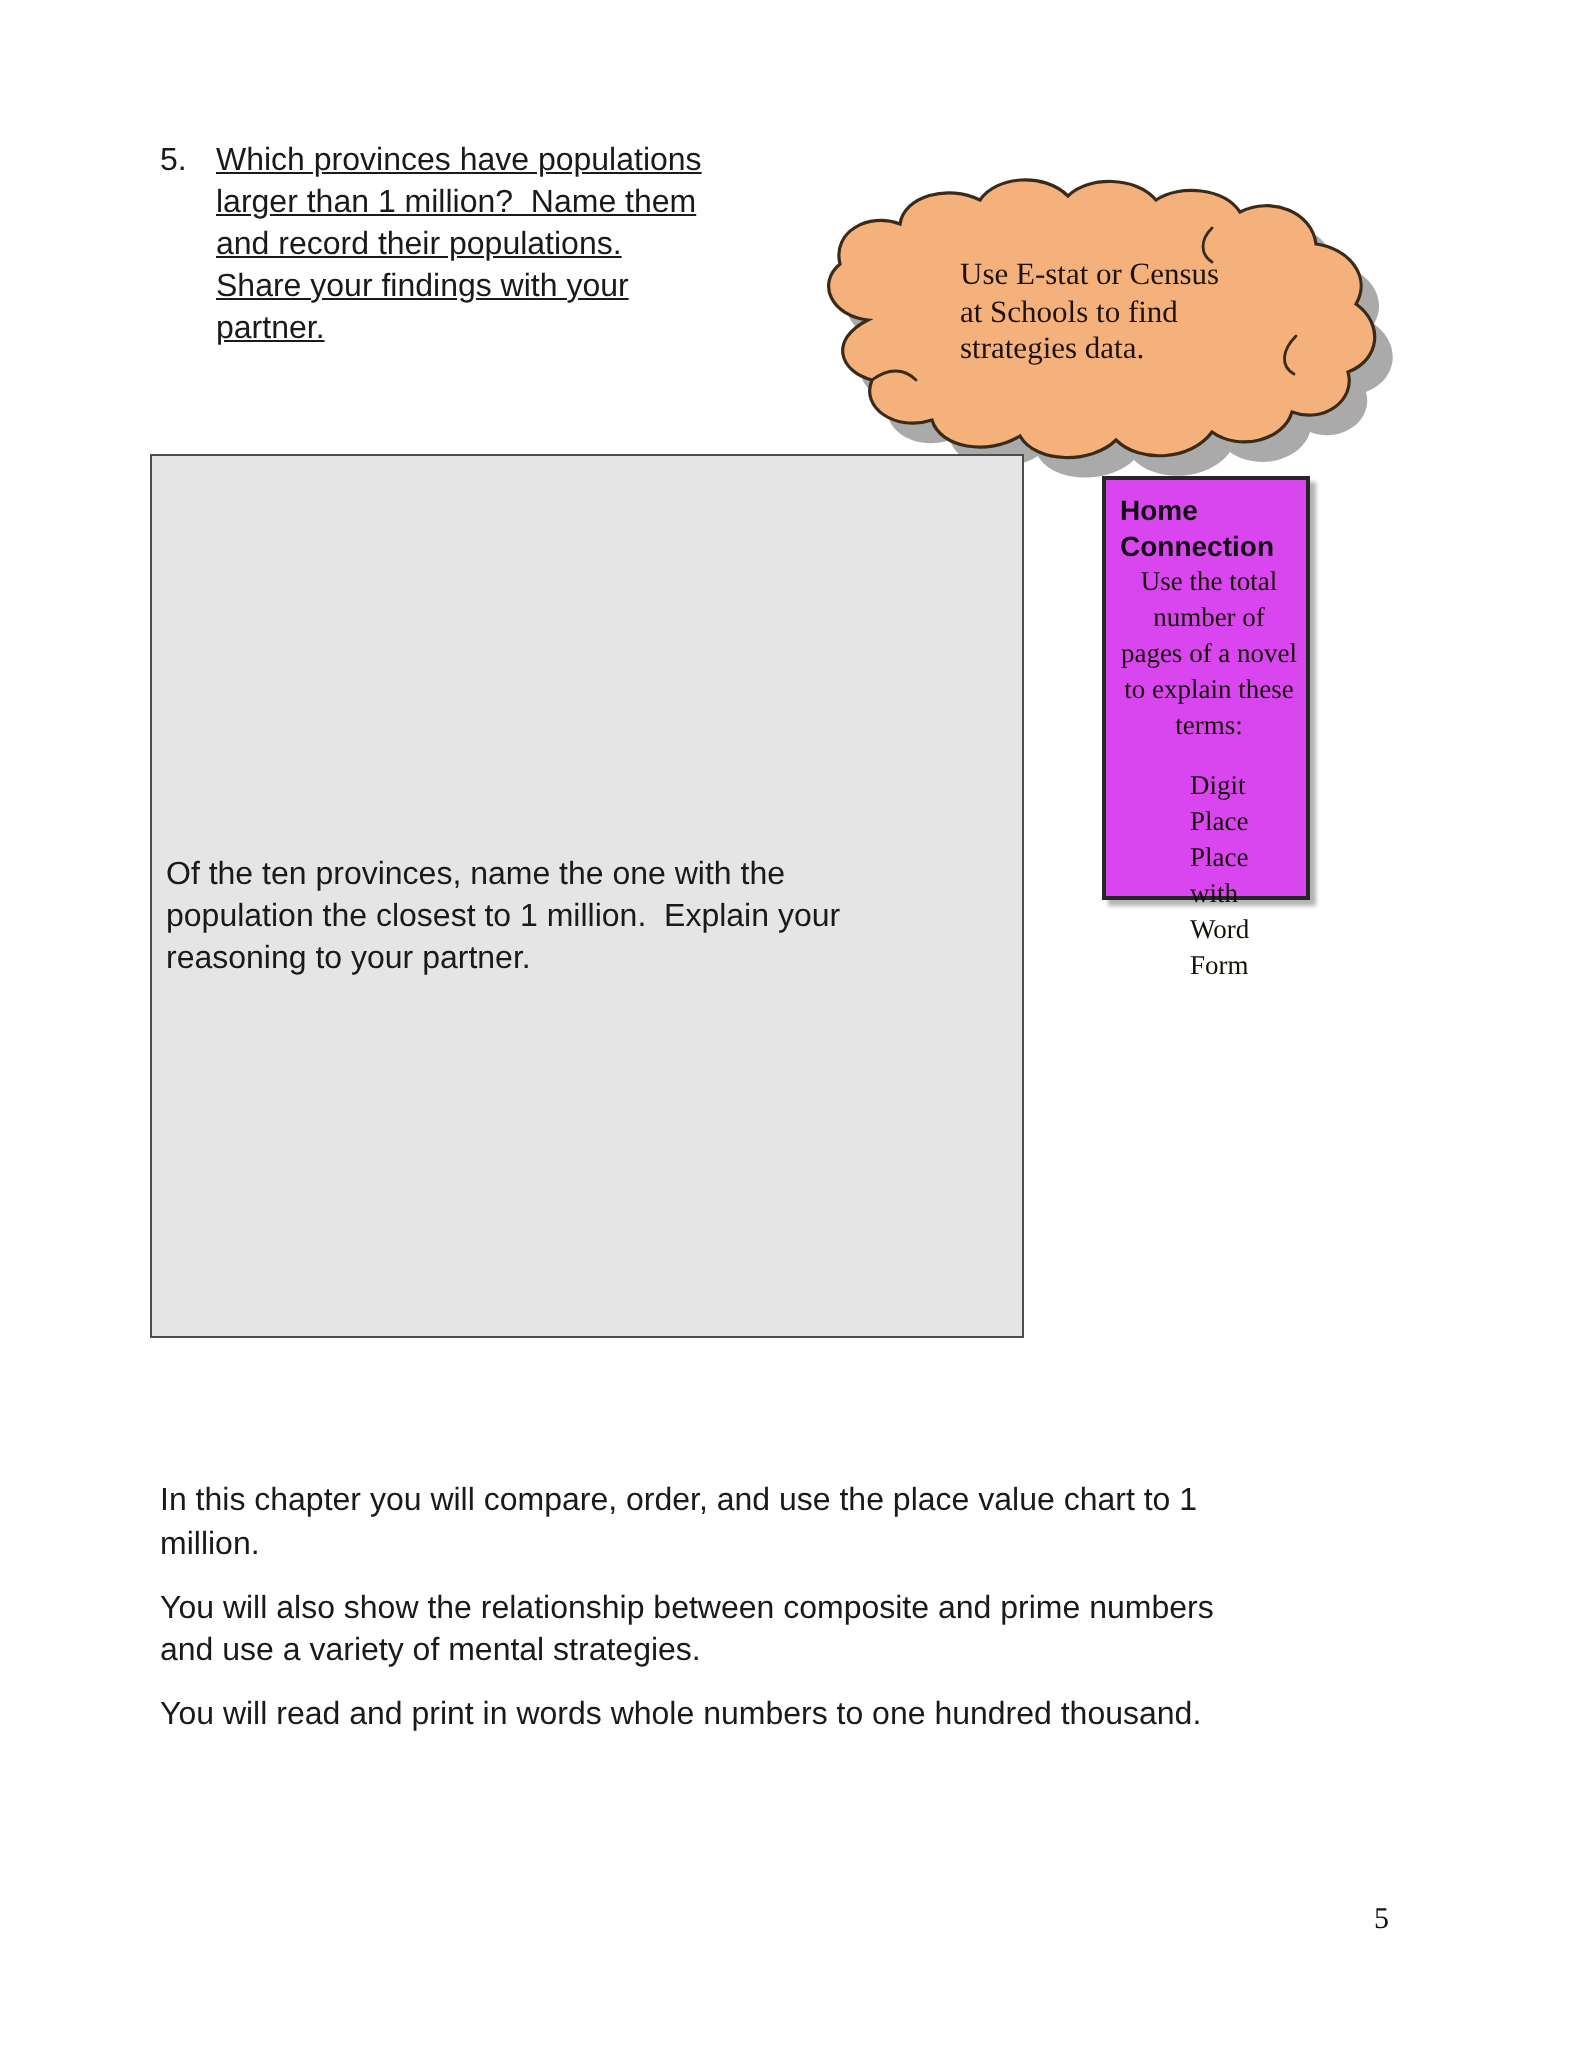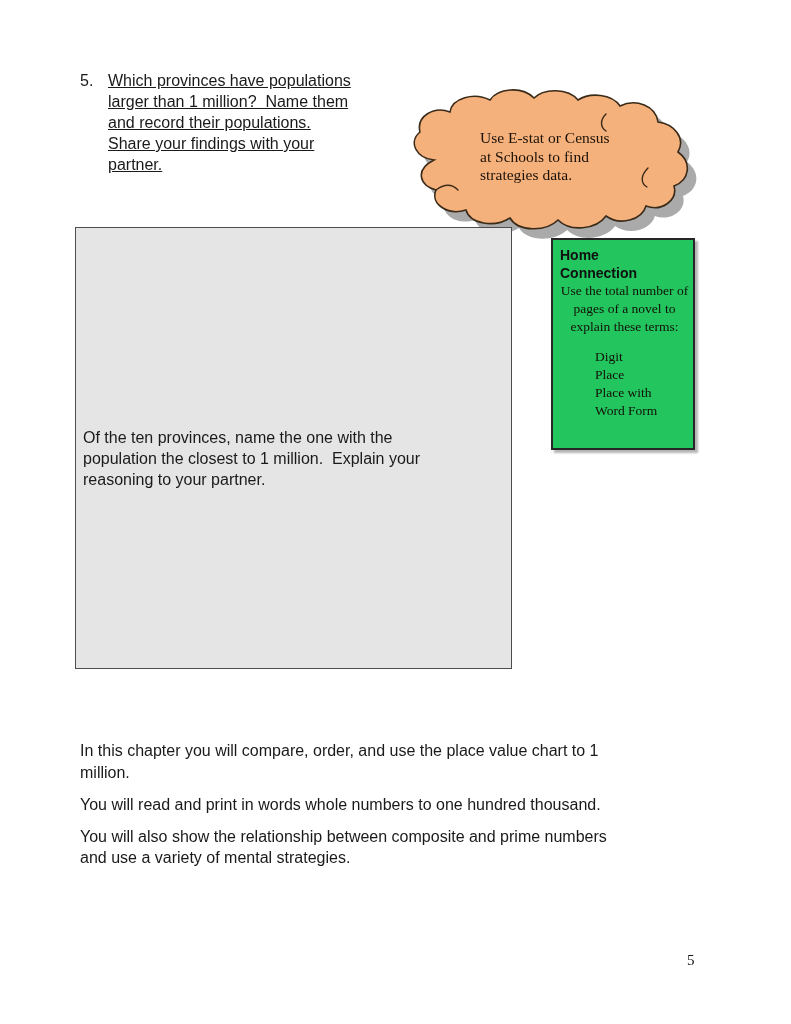--- a/index.html
+++ b/index.html
@@ -75,24 +75,24 @@
     line-height: 21px;
     white-space: pre-wrap;
     color: #1a1a1a;
   }
 
   
   .home-box {
     position: absolute;
     left: 551px;
     top: 238px;
-    width: 144px;
+    width: 104px;
     height: 212px;
     box-sizing: border-box;
-    background: #22c55e;
+    background: #d946ef;
     border: 2px solid #262626;
     box-shadow: 3px 3px 2px #b4b4b4;
     padding: 6px 4px 4px 7px;
   }
   .home-box .hc-title {
     font-family: "Liberation Sans", sans-serif;
     font-weight: bold;
     font-size: 14px;
     line-height: 18px;
     color: #101010;
@@ -195,20 +195,20 @@
       <li>Digit</li>
       <li>Place</li>
       <li>Place with</li>
       <li>Word Form</li>
     </ul>
   </div>
 
   <div class="overview">
     <p>In this chapter you will compare, order, and use the place value chart to 1
 million.</p>
-    <p>You will read and print in words whole numbers to one hundred thousand.</p>
     <p>You will also show the relationship between composite and prime numbers
 and use a variety of mental strategies.</p>
+    <p>You will read and print in words whole numbers to one hundred thousand.</p>
   </div>
 
   <div class="page-number">5</div>
 
 </div>
 
 </body></html>

